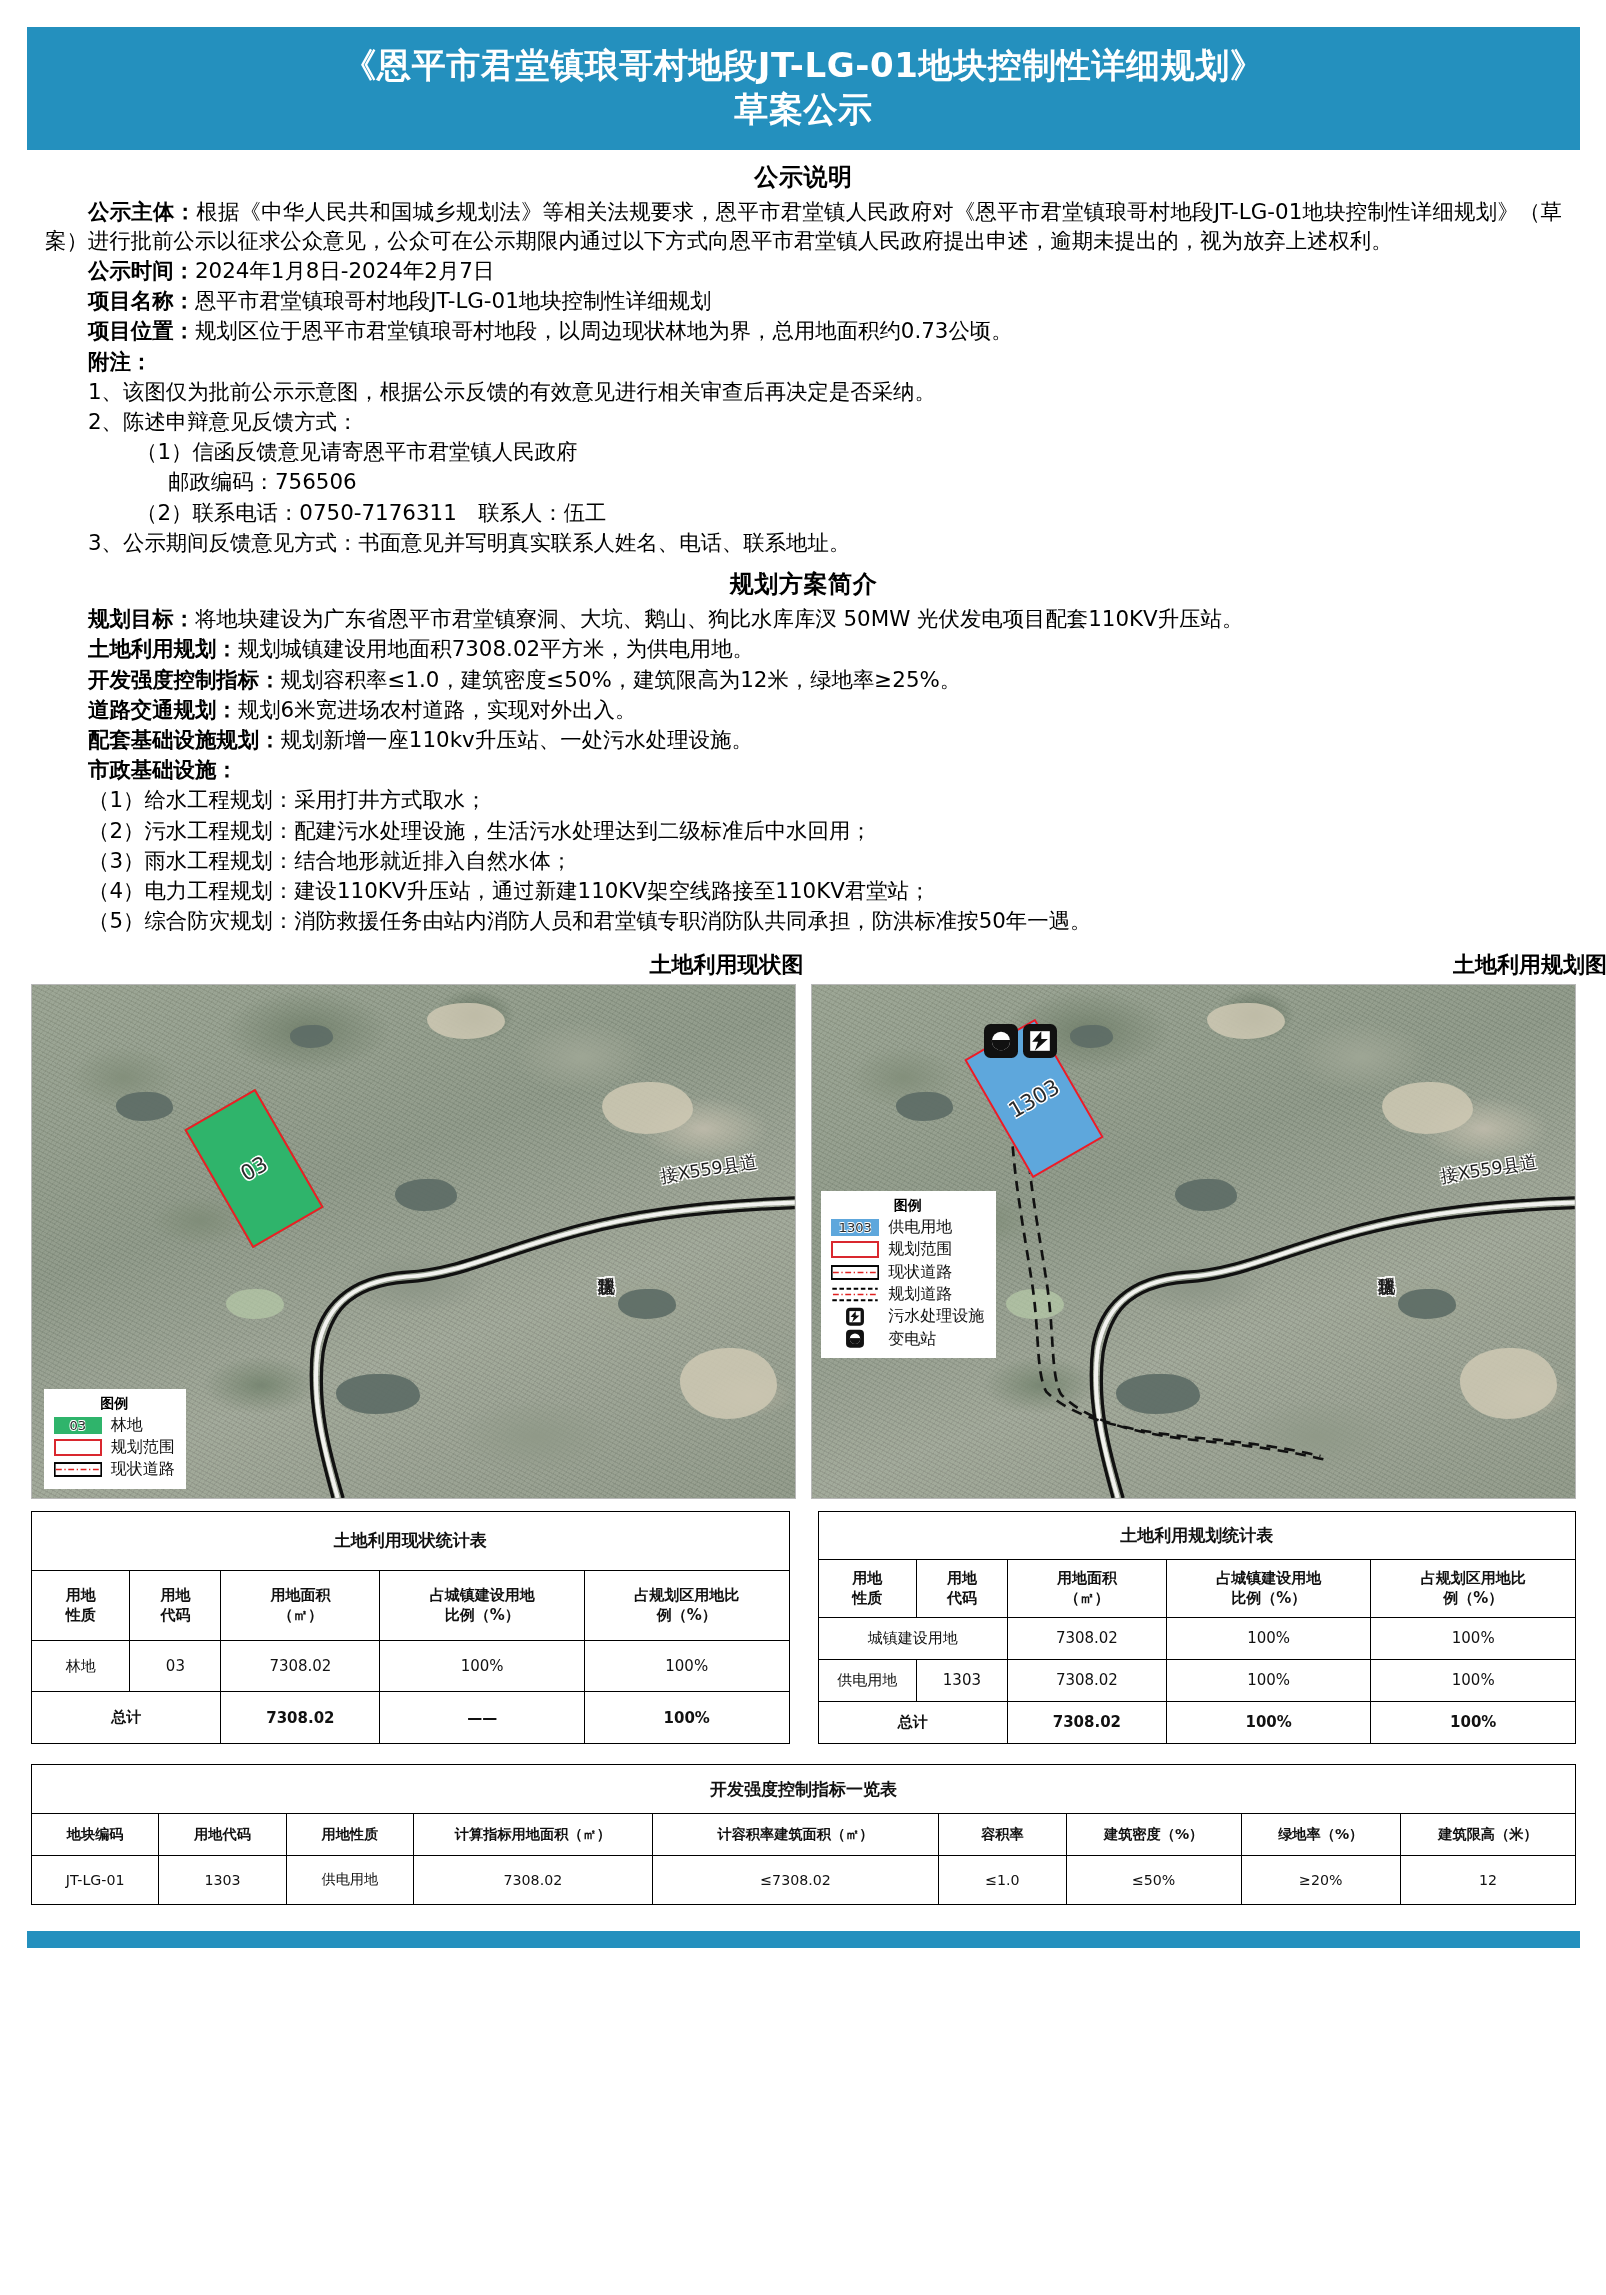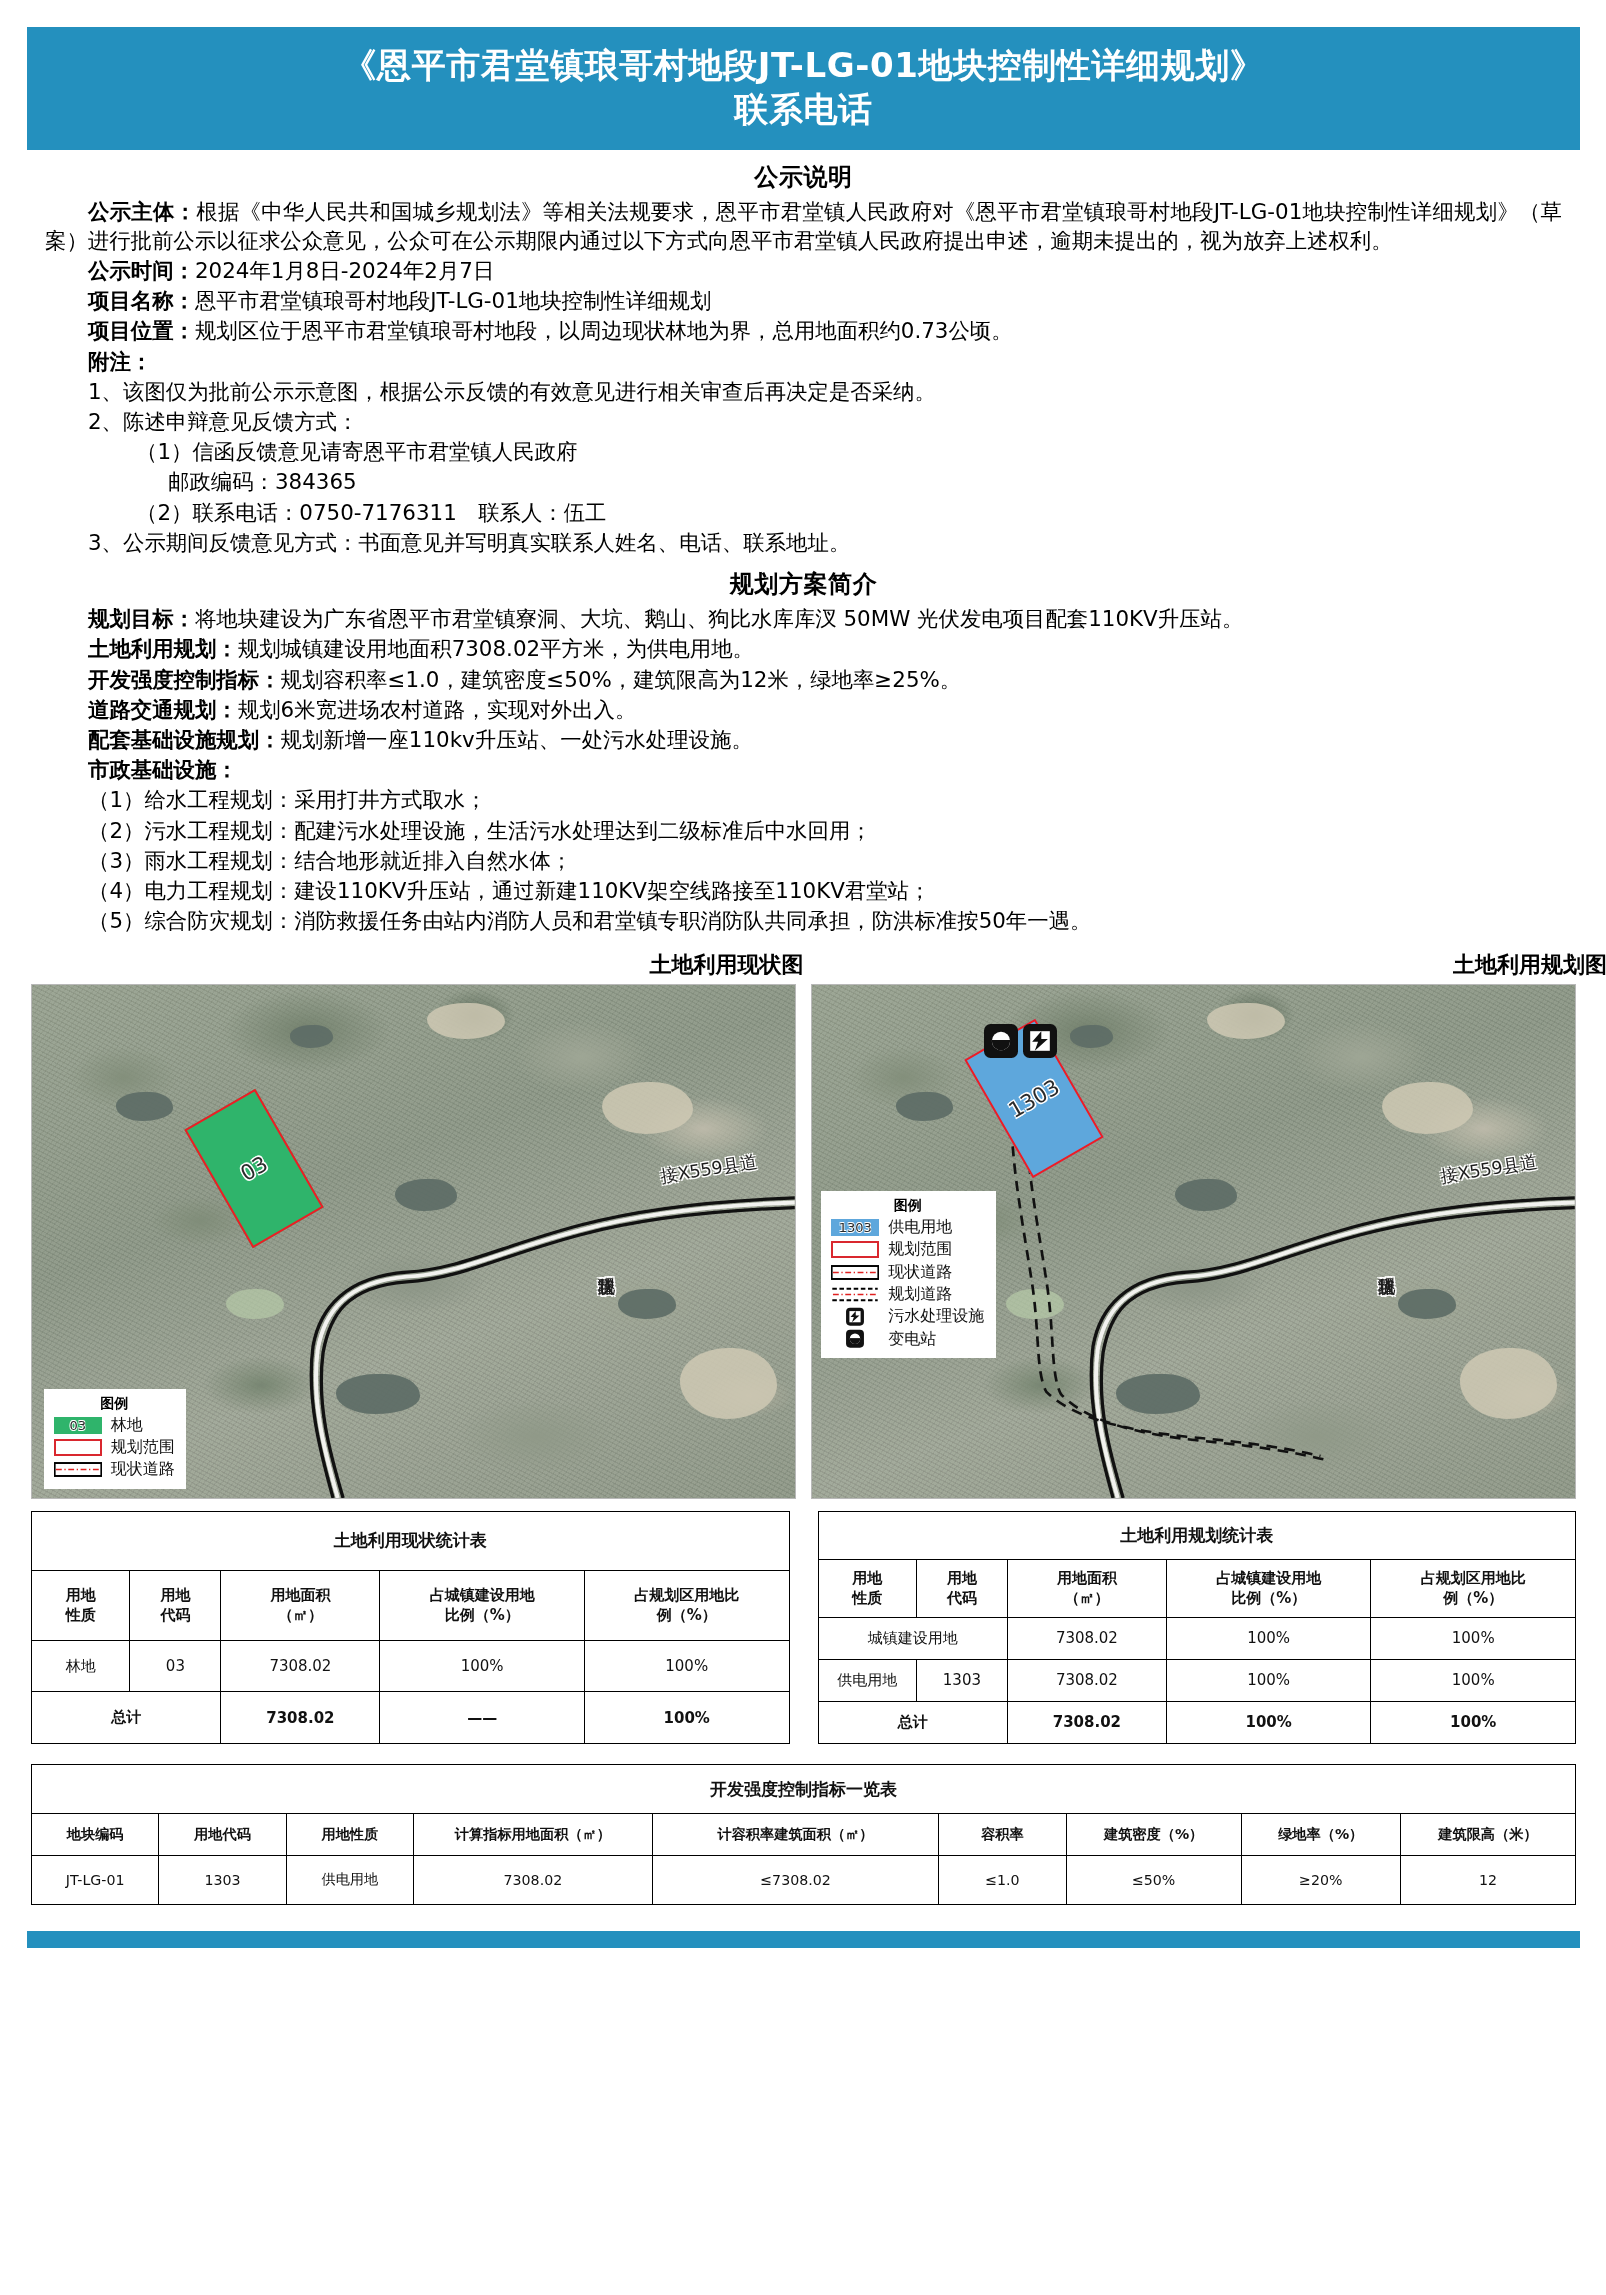--- a/index.html
+++ b/index.html
@@ -135,21 +135,21 @@
 
   .footer{margin:17px 27px 0 27px;background:#2490be;height:17px;}
 </style>
 </head>
 <body>
 
 <div class="page">
 
   <div class="header">
     <div class="line">《恩平市君堂镇琅哥村地段JT-LG-01地块控制性详细规划》</div>
-    <div class="line">联系电话</div>
+    <div class="line">草案公示</div>
   </div>
 
   <div class="content">
 
     <div class="section-title">公示说明</div>
 
     <p class="para indent">
       <span class="lbl">公示主体：</span><span>根据《中华人民共和国城乡规划法》等相关法规要求，恩平市君堂镇人民政府对《恩平市君堂镇琅哥村地段JT-LG-01地块控制性详细规划》（草案）进行批前公示以征求公众意见，公众可在公示期限内通过以下方式向恩平市君堂镇人民政府提出申述，逾期未提出的，视为放弃上述权利。</span>
     </p>
 
@@ -163,21 +163,21 @@
 
     <p class="para indent">
       <span class="lbl">项目位置：</span><span>规划区位于恩平市君堂镇琅哥村地段，以周边现状林地为界，总用地面积约0.73公顷。</span>
     </p>
 
     <p class="para indent lbl">附注：</p>
 
     <p class="sub">1、该图仅为批前公示示意图，根据公示反馈的有效意见进行相关审查后再决定是否采纳。</p>
     <p class="sub">2、陈述申辩意见反馈方式：</p>
     <p class="sub2">（1）信函反馈意见请寄恩平市君堂镇人民政府</p>
-    <p class="sub2" style="padding-left:123px">邮政编码：384365</p>
+    <p class="sub2" style="padding-left:123px">邮政编码：756506</p>
     <p class="sub2">（2）联系电话：0750-7176311　联系人：伍工</p>
     <p class="sub">3、公示期间反馈意见方式：书面意见并写明真实联系人姓名、电话、联系地址。</p>
 
     <div class="section-title">规划方案简介</div>
 
     <p class="para indent">
       <span class="lbl">规划目标：</span><span>将地块建设为广东省恩平市君堂镇寮洞、大坑、鹅山、狗比水库库汊 50MW 光伏发电项目配套110KV升压站。</span>
     </p>
     <p class="para indent">
       <span class="lbl">土地利用规划：</span><span>规划城镇建设用地面积7308.02平方米，为供电用地。</span>

